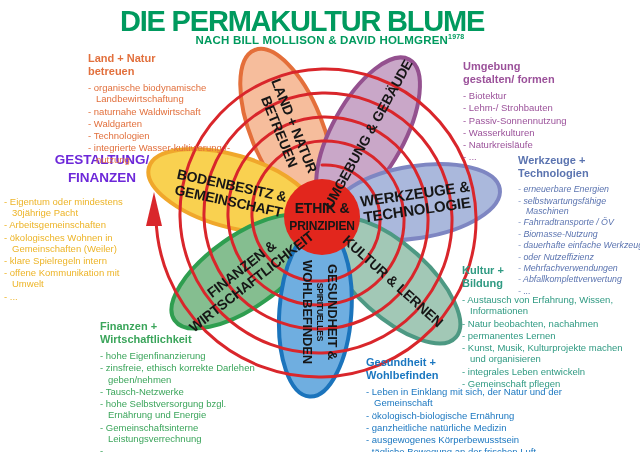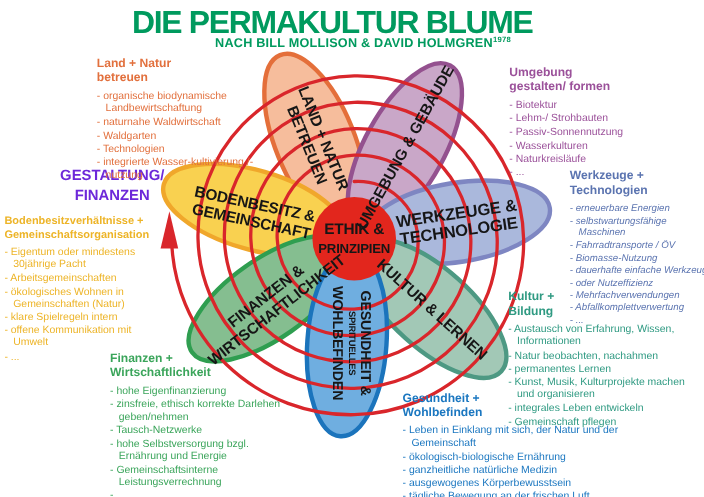--- a/index.html
+++ b/index.html
@@ -192,27 +192,23 @@
       <div class="item">hohe Eigenfinanzierung</div>
       <div class="item">zinsfreie, ethisch korrekte Darlehen geben/nehmen</div>
       <div class="item">Tausch-Netzwerke</div>
       <div class="item">hohe Selbstversorgung bzgl. Ernährung und Energie</div>
       <div class="item">Gemeinschaftsinterne Leistungsverrechnung</div>
       <div class="item">...</div>
     </div>
   </div>
 
   <div class="block b-boden" style="left: 4px; top: 196px; width: 136px; color: rgb(237, 180, 39);">
-    <div class="bh">
-      <span>Bodenbesitzverhältnisse +</span><br>
-      <span>Gemeinschaftsorganisation</span>
-    </div>
     <div class="bi">
       <div class="item">Eigentum oder mindestens 30jährige Pacht</div>
       <div class="item">Arbeitsgemeinschaften</div>
-      <div class="item">ökologisches Wohnen in Gemeinschaften (Natur)</div>
+      <div class="item">ökologisches Wohnen in Gemeinschaften (Weiler)</div>
       <div class="item">klare Spielregeln intern</div>
       <div class="item">offene Kommunikation mit Umwelt</div>
       <div class="item">...</div>
     </div>
   </div>
 
 </div>
 
 </body></html>

